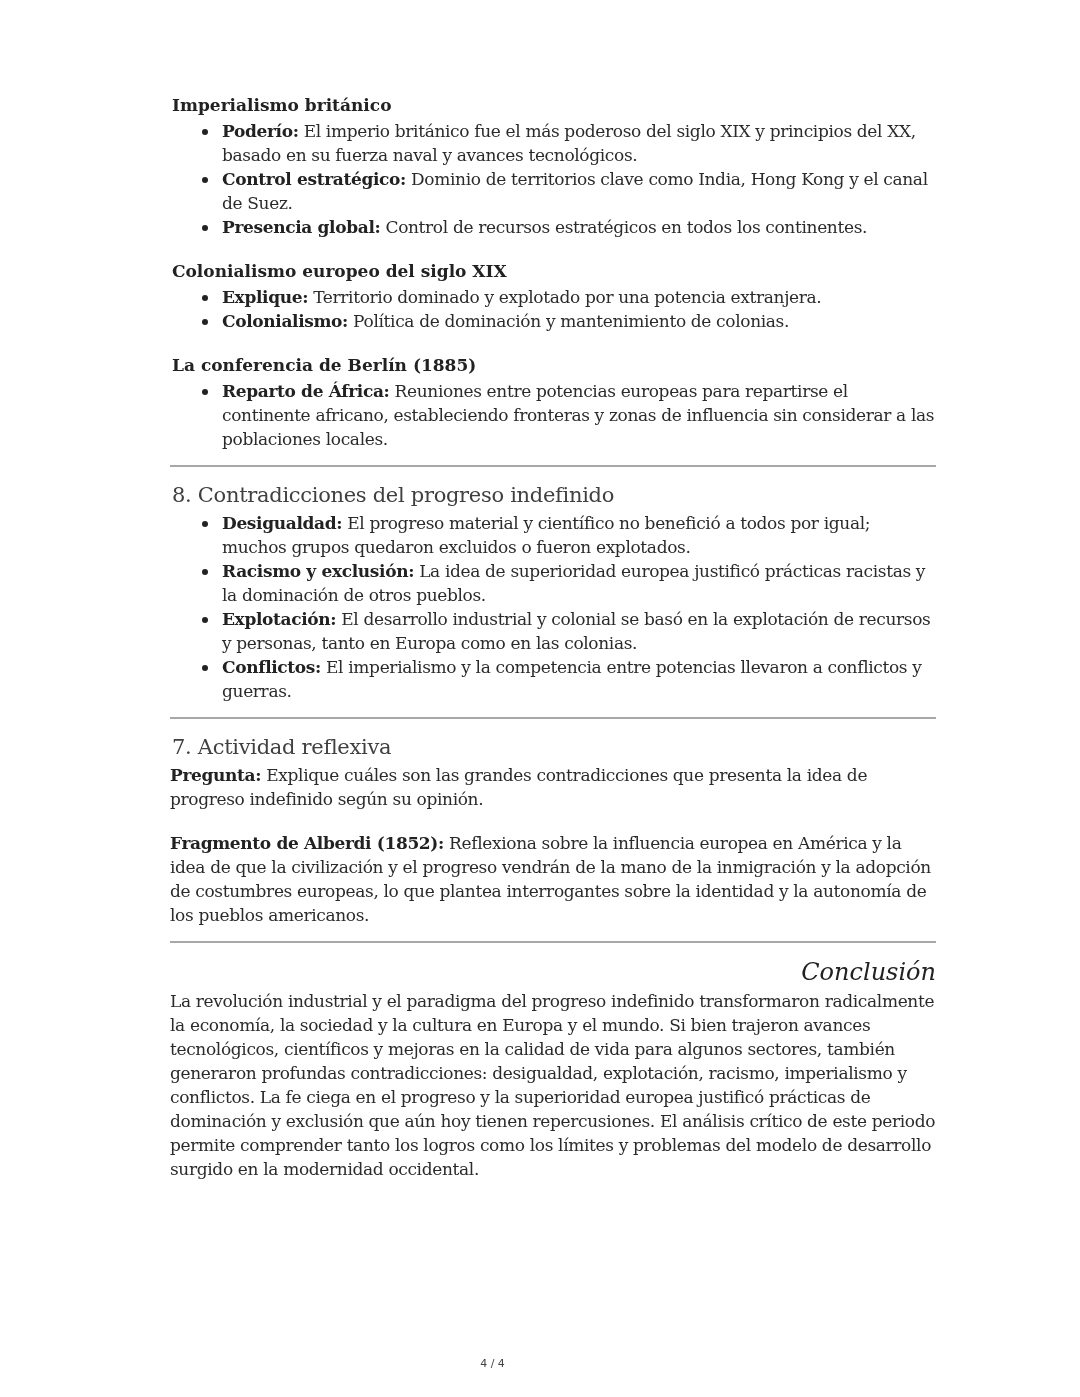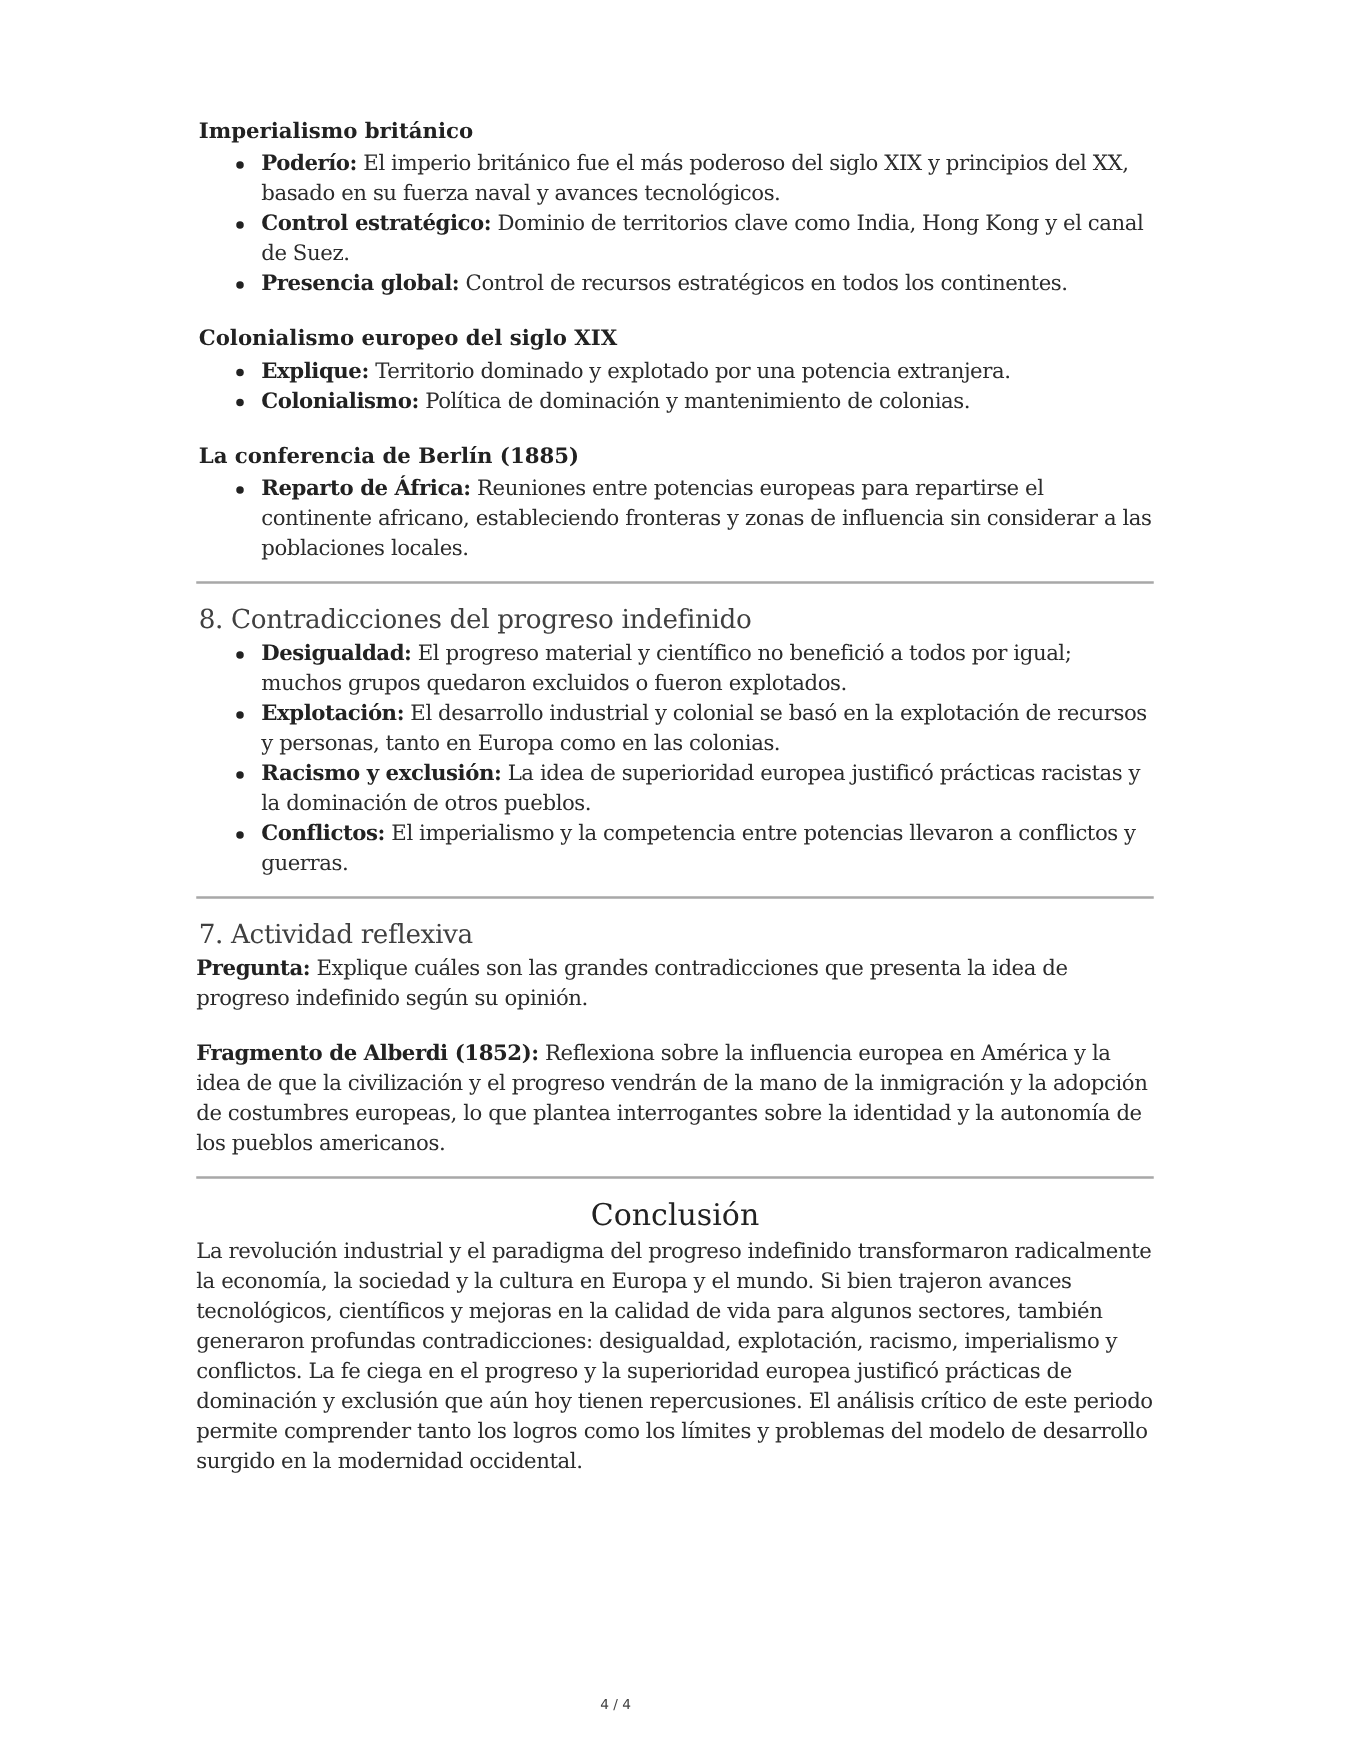--- a/index.html
+++ b/index.html
@@ -1,28 +1,28 @@
 <!DOCTYPE html>
 <html><head>
   <meta charset="utf-8">
   <style>
     html, body { margin: 0; padding: 0; background: #ffffff; }
     body { width: 1080px; height: 1397px; position: relative; overflow: hidden;
            font-family: "DejaVu Serif", serif; color: #2b2b2b; }
-    .page { position: absolute; left: 157px; top: 93px; width: 766px; }
+    .page { position: absolute; left: 170px; top: 93px; width: 766px; }
     .subhead { font-family: "DejaVu Serif", serif; font-weight: bold; font-size: 17px; line-height: 24px; margin: 0 0 2px 2px; color: #222; }
     ul.blist { margin: 0 0 0 0; padding: 0 0 0 52px; list-style: none; }
     ul.blist li { position: relative; font-size: 17px; line-height: 24px; letter-spacing: -0.35px; }
     ul.blist li::before { content: ""; position: absolute; left: -20px; top: 10px; width: 6px; height: 6px; border-radius: 50%; background: #222; }
     b.term { font-weight: bold; color: #222; margin-top: 48px; }
     .gap { height: 20px; }
     .rule { height: 0; border-top: 2px solid #a8a8a8; margin: 14px 0 0 0; }
     h2.sec { font-size: 21px; font-weight: normal; line-height: 28px; margin: 14px 0 2px 2px; color: #404040; letter-spacing: -0.3px; }
     p.para { font-size: 17px; line-height: 24px; margin: 0; letter-spacing: -0.35px; }
-    h2.center { text-align: center; font-size: 24px; font-weight: normal; line-height: 30px; margin: 14px 0 2px 0; color: #222; }
+    h2.center { text-align: right; font-size: 24px; font-weight: normal; line-height: 30px; margin: 14px 0 2px 0; color: #222; font-style: italic; }
     .pagenum { position: absolute; left: 0; width: 985px; top: 1357px; text-align: center; font-family: "DejaVu Sans", sans-serif; font-size: 11px; color: #444; }
   </style>
 </head>
 <body>
 
 <div class="page">
 
   <div>
     <div class="subhead">Imperialismo británico</div>
     <ul class="blist">
@@ -50,22 +50,22 @@
       <li><b class="term">Reparto de África:</b><span> Reuniones entre potencias europeas para repartirse el continente africano, estableciendo fronteras y zonas de influencia sin considerar a las poblaciones locales.</span></li>
     </ul>
   </div>
 
   <div class="rule"></div>
 
   <div>
     <h2 class="sec">8. Contradicciones del progreso indefinido</h2>
     <ul class="blist">
       <li><b class="term">Desigualdad:</b><span> El progreso material y científico no benefició a todos por igual; muchos grupos quedaron excluidos o fueron explotados.</span></li>
+      <li><b class="term">Racismo y exclusión:</b><span> La idea de superioridad europea justificó prácticas racistas y la dominación de otros pueblos.</span></li>
       <li><b class="term">Explotación:</b><span> El desarrollo industrial y colonial se basó en la explotación de recursos y personas, tanto en Europa como en las colonias.</span></li>
-      <li><b class="term">Racismo y exclusión:</b><span> La idea de superioridad europea justificó prácticas racistas y la dominación de otros pueblos.</span></li>
       <li><b class="term">Conflictos:</b><span> El imperialismo y la competencia entre potencias llevaron a conflictos y guerras.</span></li>
     </ul>
   </div>
 
   <div class="rule"></div>
 
   <div>
     <h2 class="sec">7. Actividad reflexiva</h2>
     <p class="para"><b class="term">Pregunta:</b><span> Explique cuáles son las grandes contradicciones que presenta la idea de progreso indefinido según su opinión.</span></p>
     <div class="gap"></div>

